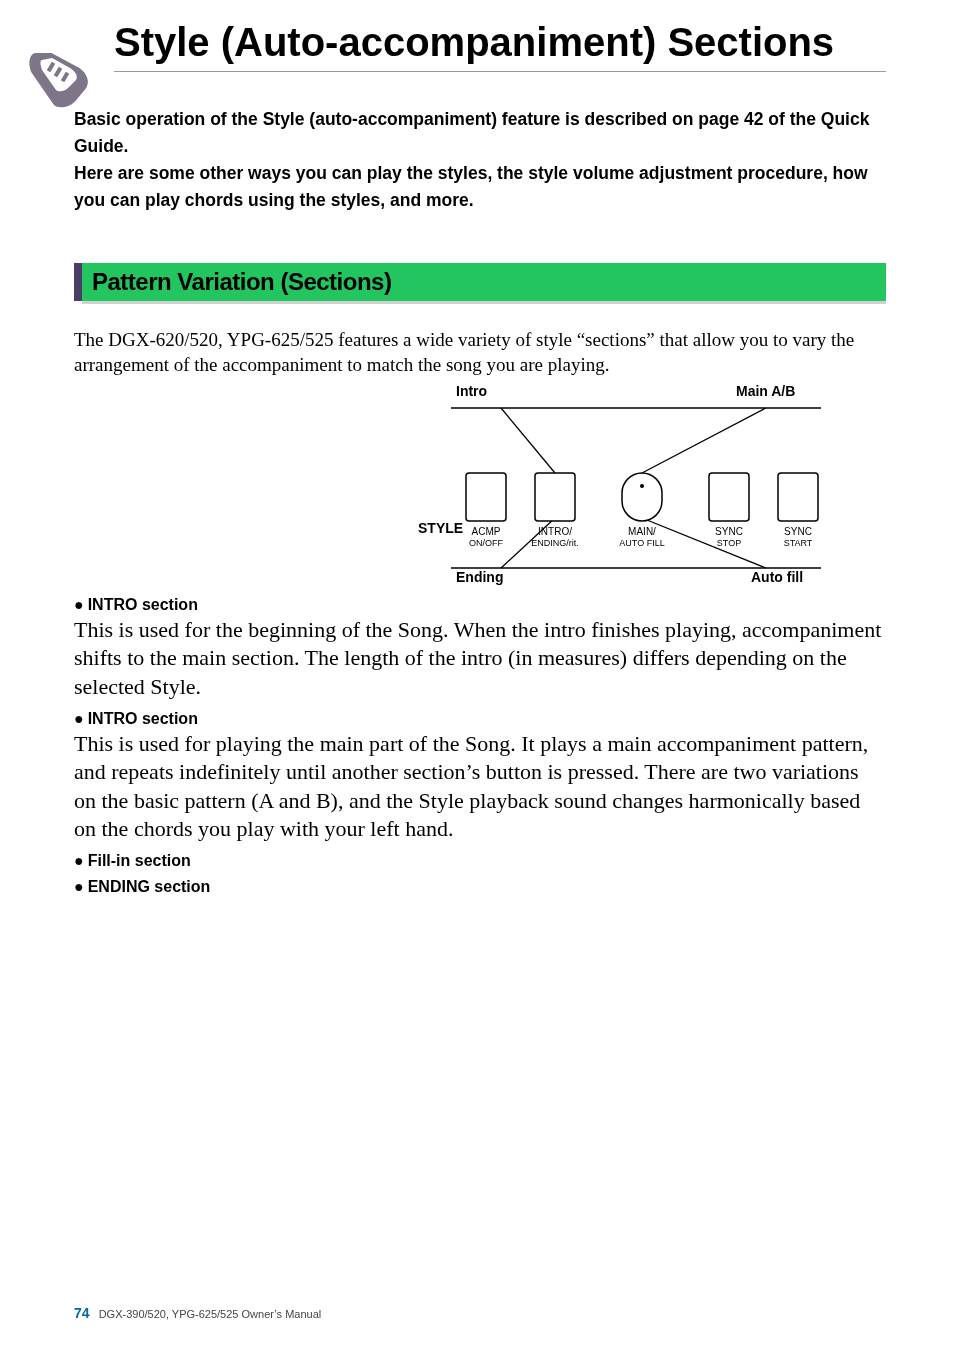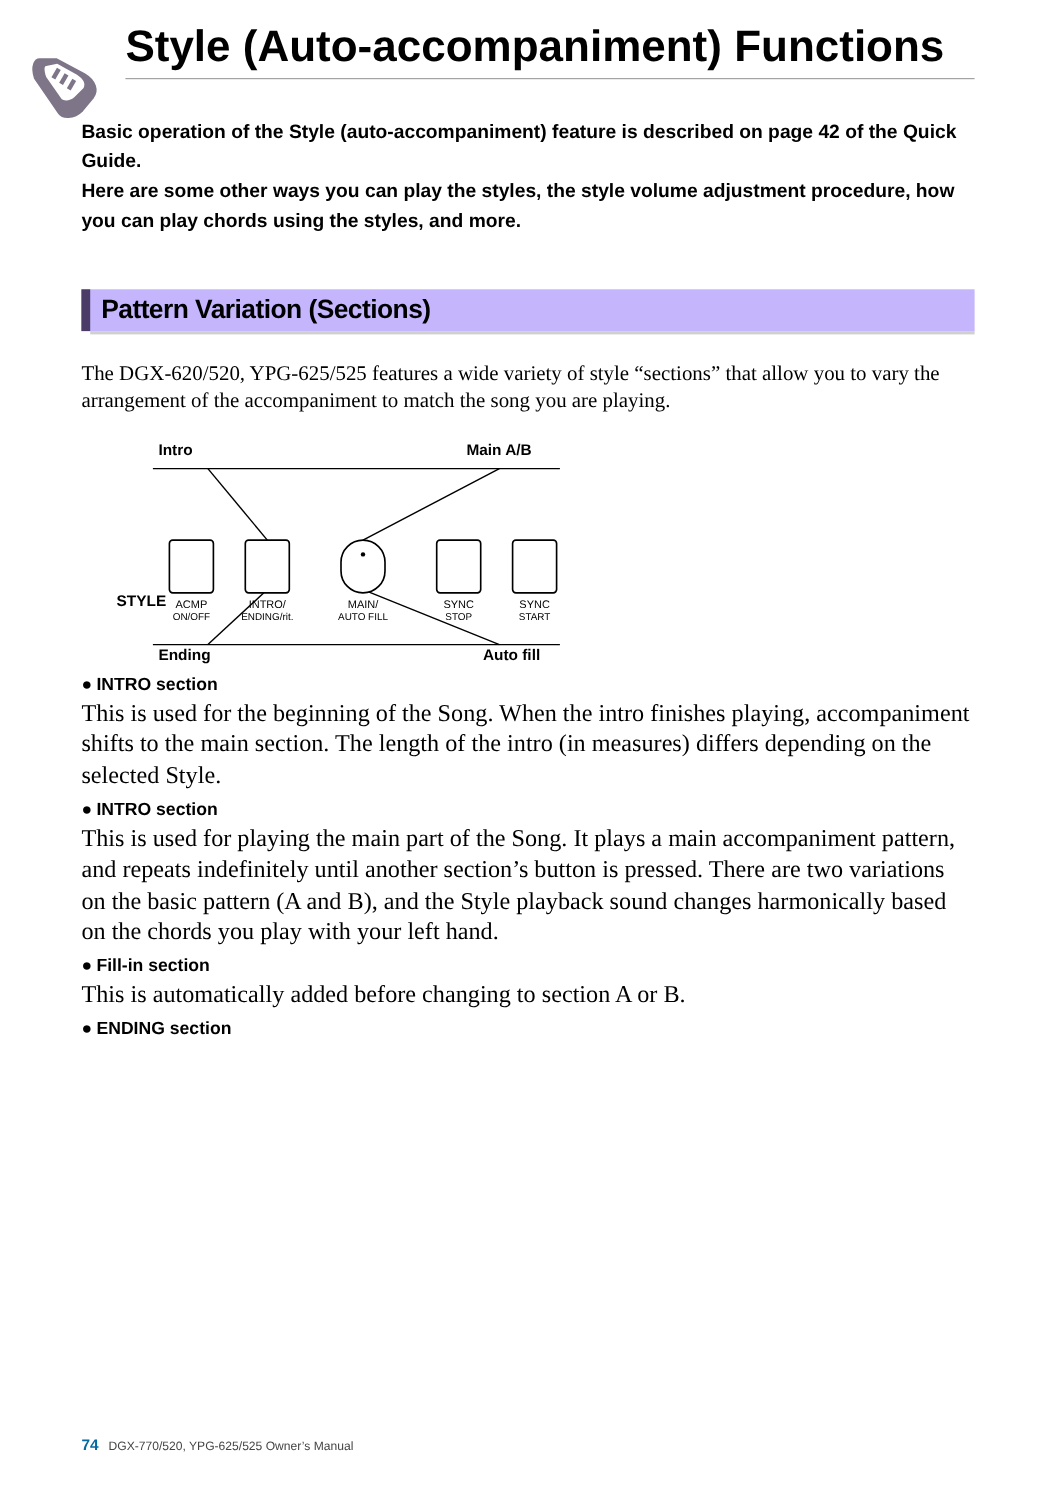--- a/index.html
+++ b/index.html
@@ -28,21 +28,21 @@
   }
   .intro-block {
     margin-top: 34px;
     font-size: 17.5px;
     font-weight: bold;
     line-height: 1.55;
     color: #000;
   }
   .section-bar {
     margin-top: 48px;
-    background: #c4b5fd;
+    background: #22c55e;
     border-left: 8px solid #4b3c67;
     padding: 5px 10px;
     position: relative;
   }
   
   .section-bar::after {
     content: '';
     position: absolute;
     left: 0; right: 0; bottom: -3px; height: 3px;
     background: #d0d0d0;
@@ -54,23 +54,22 @@
     color: #000;
     letter-spacing: -0.5px;
   }
   .section-lead {
     margin-top: 26px;
     font-family: 'Times New Roman', Times, serif;
     font-size: 19px;
     line-height: 1.35;
   }
   .diagram-wrap {
-    margin-top: 18px;
     display: flex;
-    justify-content: flex-start;
+    justify-content: flex-end;
   }
   .subhead {
     margin-top: 8px;
     font-size: 16px;
     font-weight: bold;
   }
   .subhead .dot { font-size: 16px; margin-right: 4px; }
   .bodytext {
     font-family: 'Times New Roman', Times, serif;
     font-size: 22px;
@@ -106,21 +105,21 @@
     <path d="M 30 38 C 24 38 20 46 24 58 L 46 90 C 50 96 62 96 70 88 L 80 76 C 86 68 82 58 72 52 L 46 38 Z" fill="#7e7589" stroke="#fff" stroke-width="2"></path>
     <path d="M 36 46 C 34 46 34 50 36 56 L 50 76 C 52 78 58 78 62 74 L 70 66 C 72 62 70 58 64 54 L 46 44 Z" fill="#fff"></path>
 
     <rect x="43" y="48" width="4" height="10" fill="#7e7589" transform="rotate(30 45 53)"></rect>
     <rect x="50" y="53" width="4" height="10" fill="#7e7589" transform="rotate(30 52 58)"></rect>
     <rect x="57" y="58" width="4" height="10" fill="#7e7589" transform="rotate(30 59 63)"></rect>
   </svg>
 </div>
 
 <div class="header-row">
-  <div class="page-title">Style (Auto-accompaniment) Functions</div>
+  <div class="page-title">Style (Auto-accompaniment) Sections</div>
 </div>
 
 <div class="intro-block" style="white-space:pre-line">Basic operation of the Style (auto-accompaniment) feature is described on page 42 of the Quick Guide.
 Here are some other ways you can play the styles, the style volume adjustment procedure, how you can play chords using the styles, and more.</div>
 
 <div class="section-bar">
   <h2>Pattern Variation (Sections)</h2>
 </div>
 
 <p class="section-lead">The DGX-620/520, YPG-625/525 features a wide variety of style “sections” that allow you to vary the arrangement of the accompaniment to match the song you are playing.</p>
@@ -174,22 +173,21 @@
 <div>
   <div class="subhead"><span class="dot">●</span><span>INTRO section</span></div>
   <p class="bodytext">This is used for the beginning of the Song. When the intro finishes playing, accompaniment shifts to the main section. The length of the intro (in measures) differs depending on the selected Style.</p>
 </div>
 <div>
   <div class="subhead"><span class="dot">●</span><span>INTRO section</span></div>
   <p class="bodytext">This is used for playing the main part of the Song. It plays a main accompaniment pattern, and repeats indefinitely until another section’s button is pressed. There are two variations on the basic pattern (A and B), and the Style playback sound changes harmonically based on the chords you play with your left hand.</p>
 </div>
 <div>
   <div class="subhead"><span class="dot">●</span><span>Fill-in section</span></div>
-  <p class="bodytext">This is automatically added before changing to section A or B.</p>
 </div>
 <div>
   <div class="subhead"><span class="dot">●</span><span>ENDING section</span></div>
 </div>
 
 <div class="footer">
   <span class="pnum">74</span>
-  <span>DGX-770/520, YPG-625/525  Owner’s Manual</span>
+  <span>DGX-390/520, YPG-625/525  Owner’s Manual</span>
 </div>
 
 </body></html>

